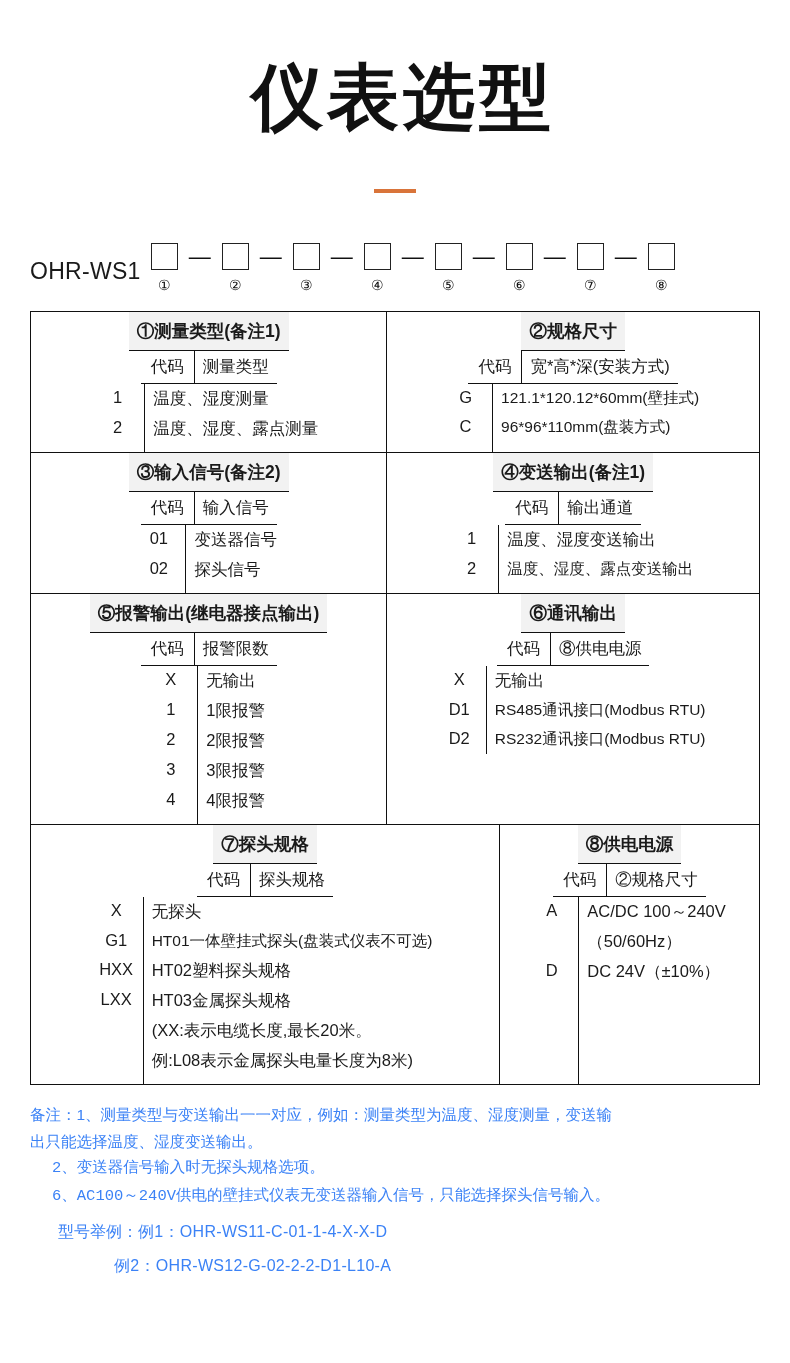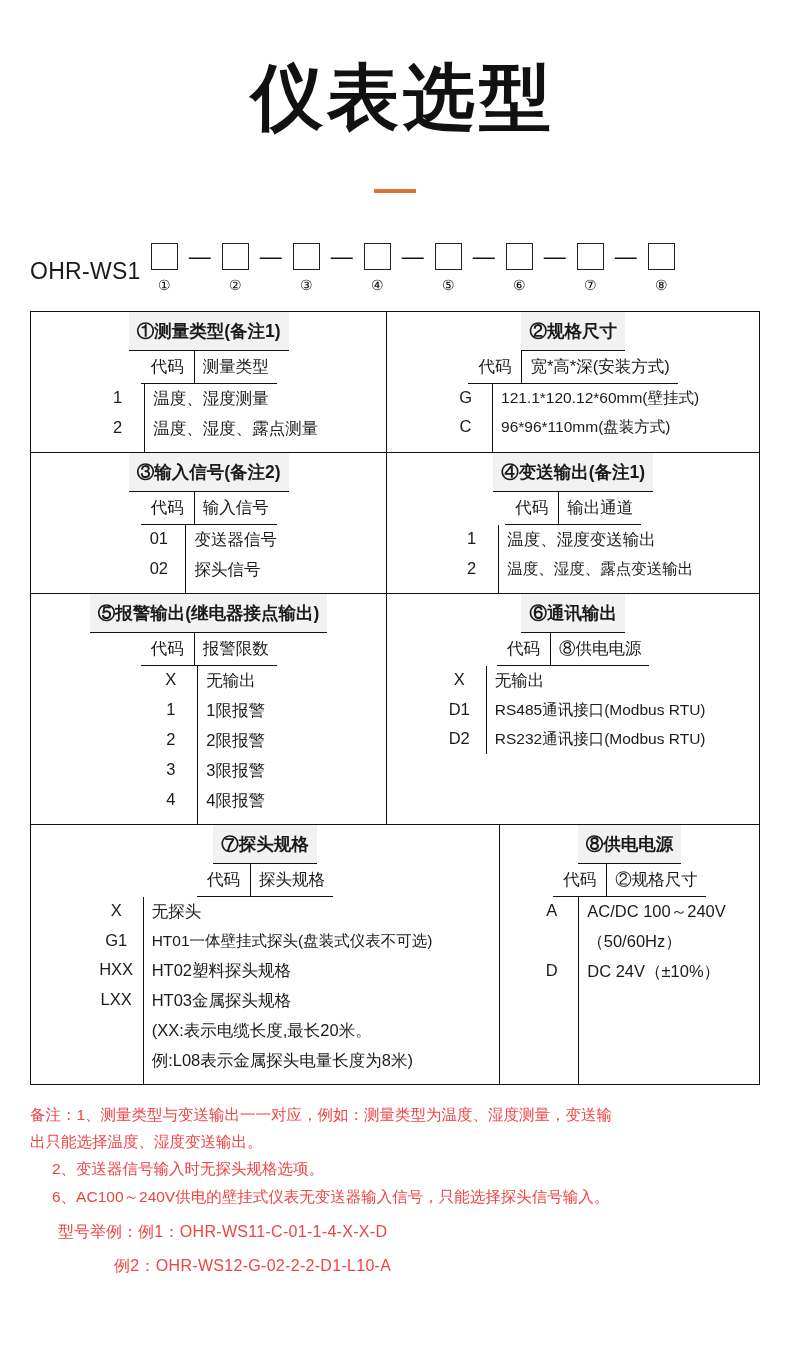--- a/index.html
+++ b/index.html
@@ -123,24 +123,24 @@
   .subhdr .desc-cell { padding-top: 5px; padding-bottom: 5px; }
   .spacer { flex: 1 1 auto; display: flex; }
   .spacer .code-cell { border-right: 1.5px solid #111; }
   .desc-cell.small { font-size: 15.5px; }
 
   
   .notes {
     margin: 16px 30px 0 30px;
     font-size: 15.5px;
     line-height: 1.75;
-    color: #ef4444;
+    color: #3b82f6;
   }
   .note-line { }
-  .note-indent { padding-left: 22px; }
+  .note-indent { padding-left: 22px; font-family: Liberation Mono, monospace; }
   .note-hang { padding-left: 0; text-indent: 0; }
   .example-block { margin-top: 8px; font-size: 16px; }
   .example-line { padding-left: 28px; }
   .example-line2 { padding-left: 84px; margin-top: 6px; }
   .mono { font-family: "Liberation Sans", sans-serif; letter-spacing: 0.3px; }
 </style>
 </head>
 <body>
 
 <h1 class="page-title">仪表选型</h1>

